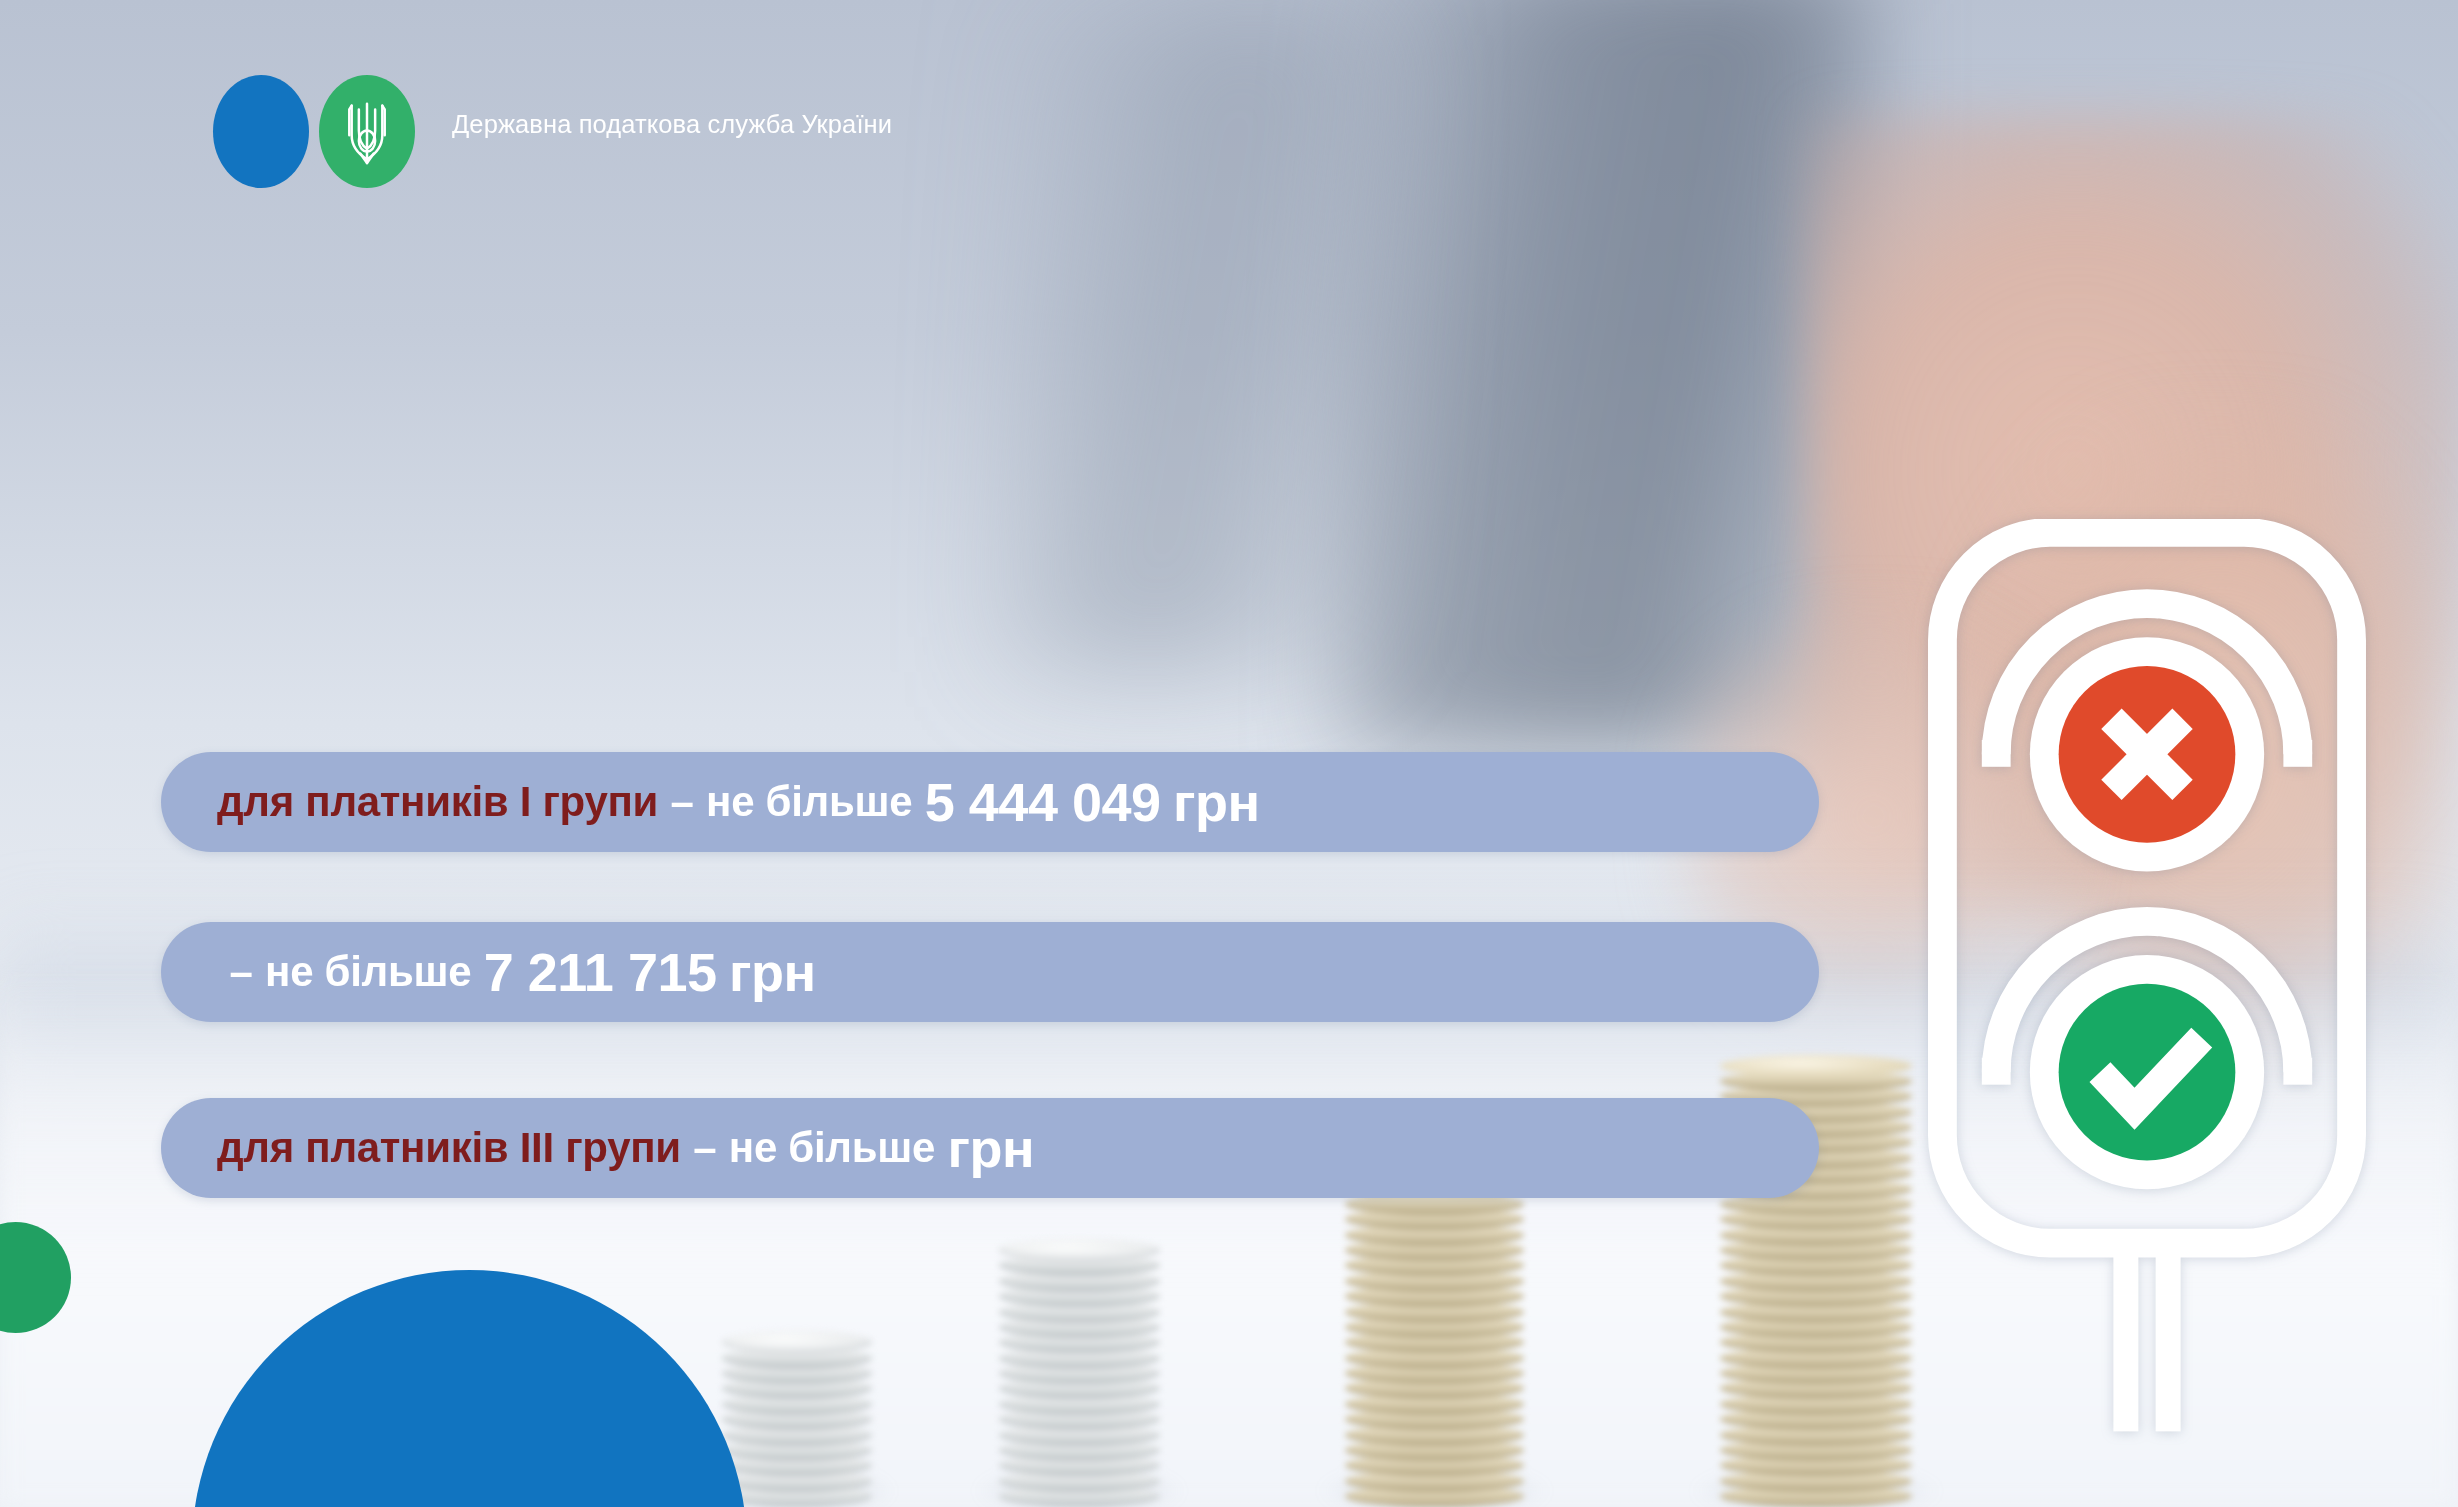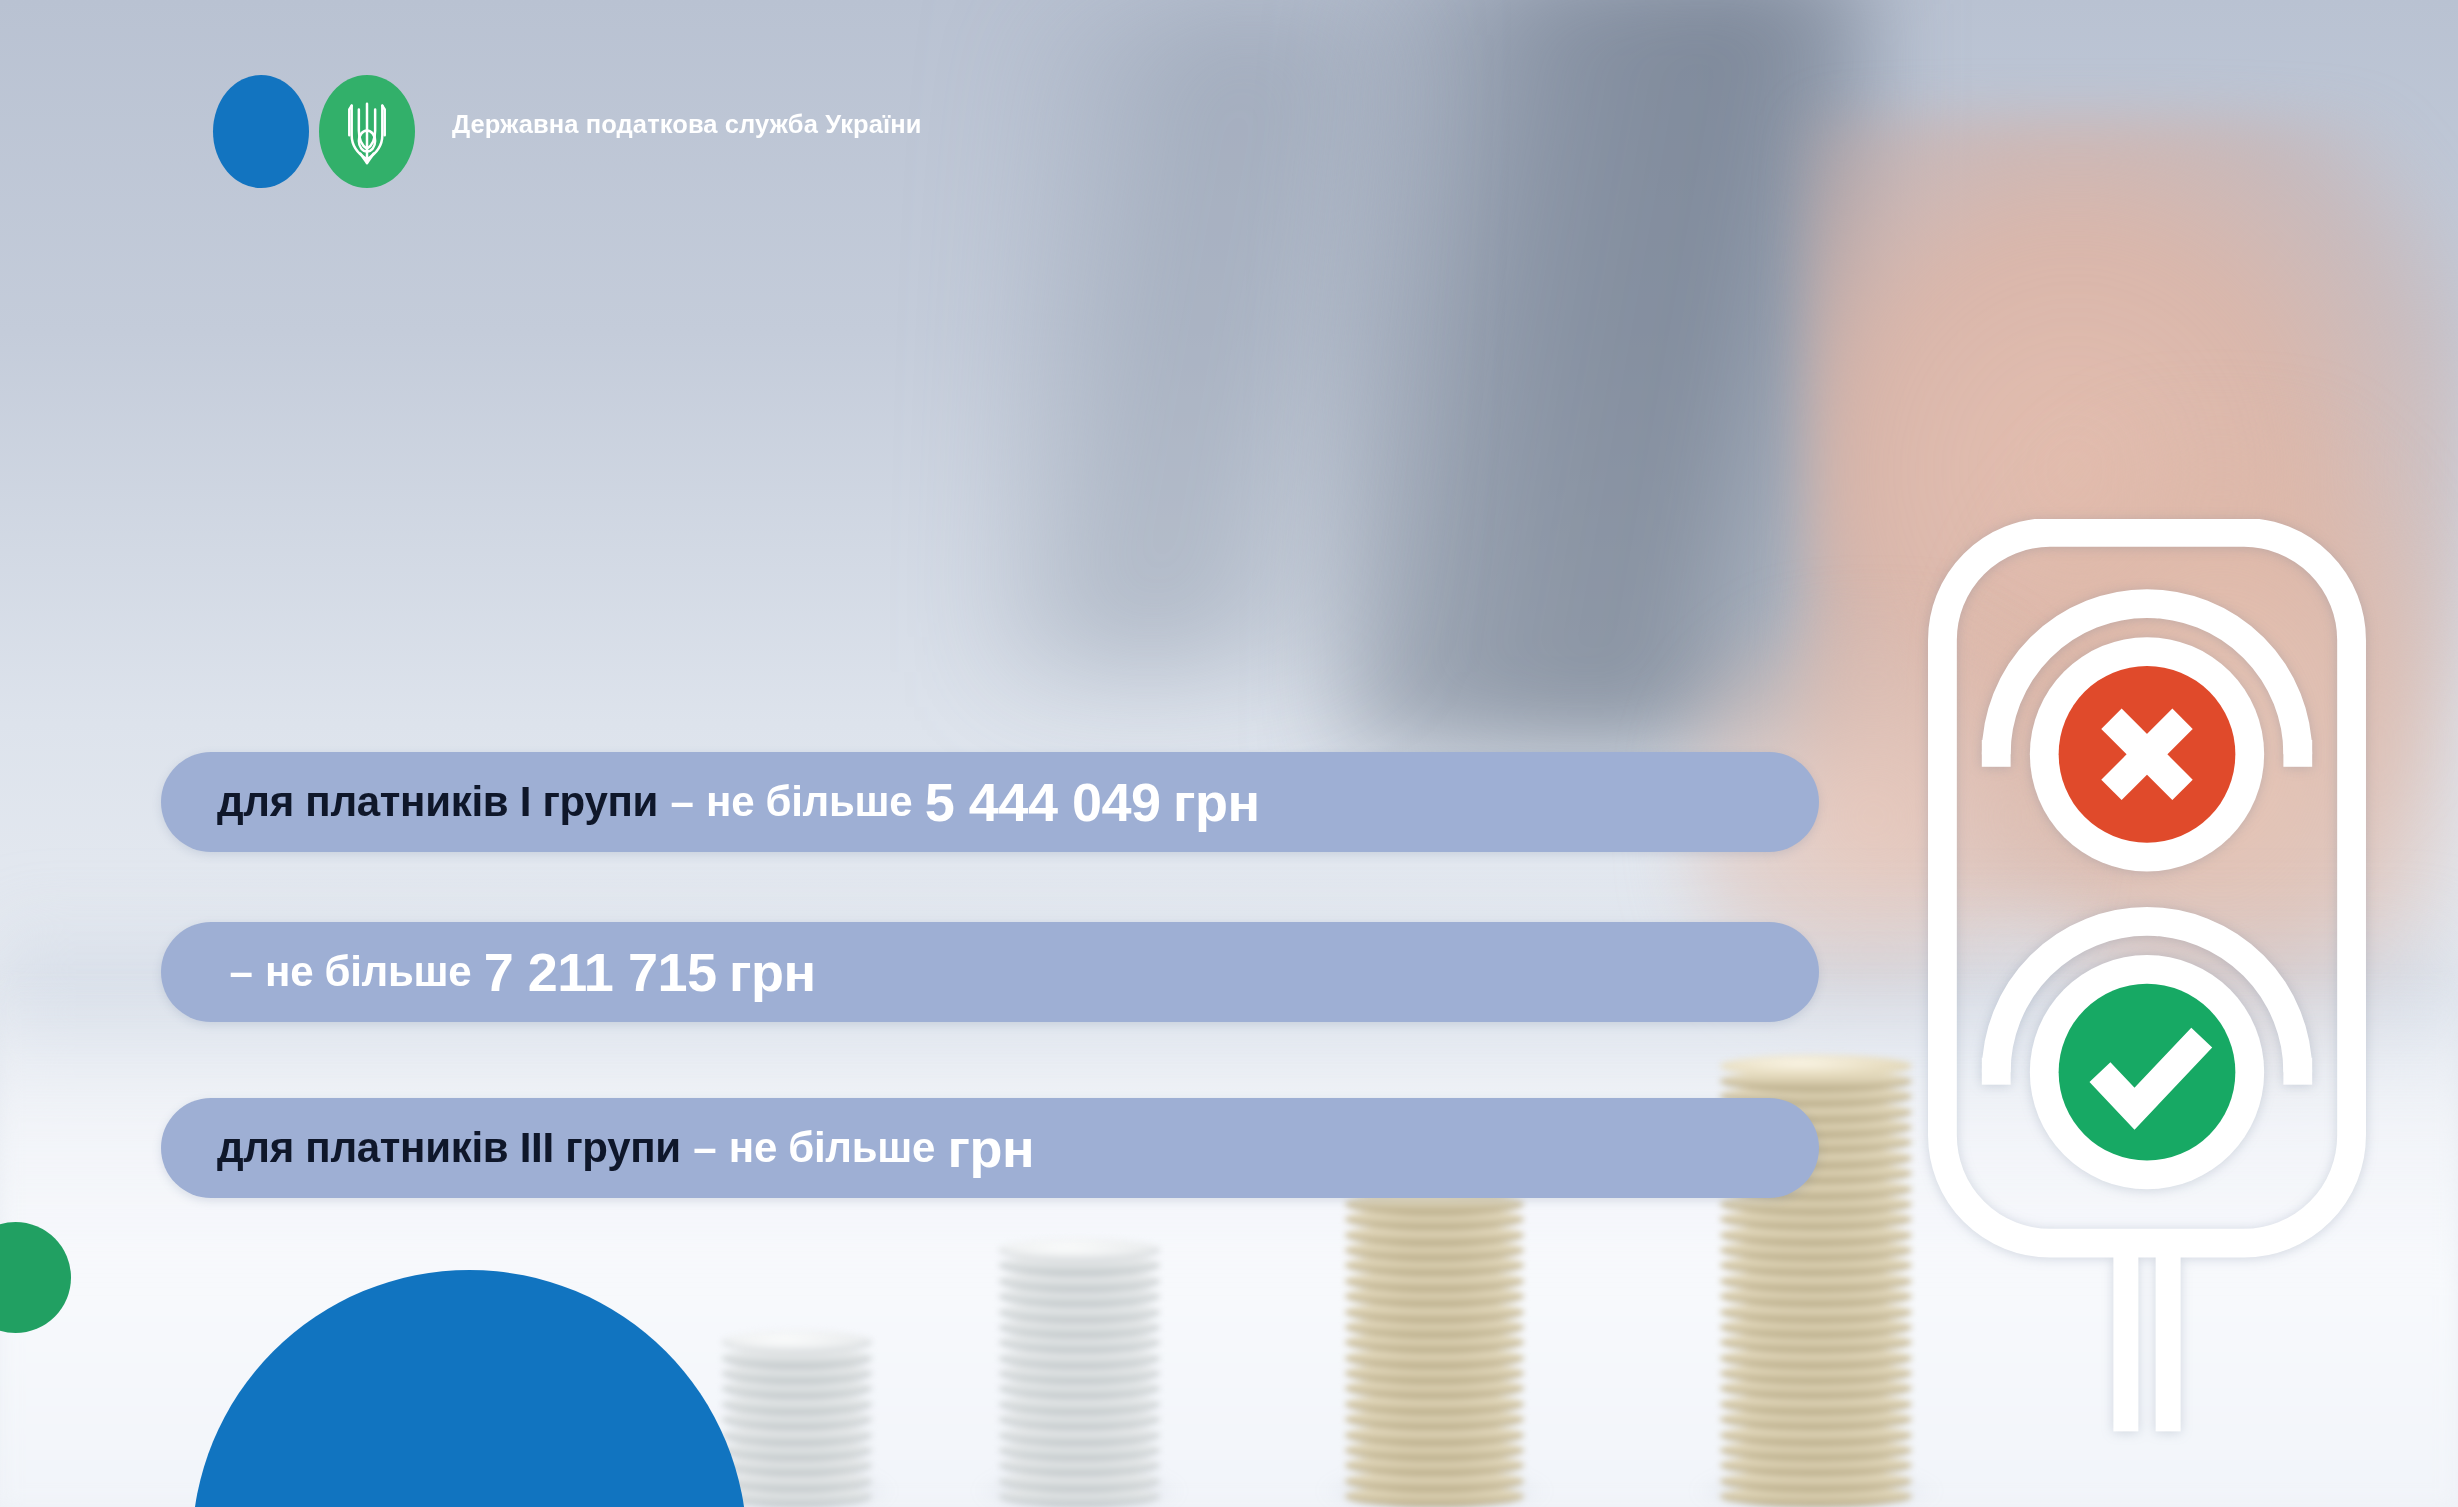--- a/index.html
+++ b/index.html
@@ -99,21 +99,21 @@
 
   
   .logo{position:absolute;left:213px;top:75px;display:flex;align-items:center;gap:0;}
   .logo-marks{position:relative;width:202px;height:113px;flex:0 0 auto;}
   .circle{position:absolute;top:0;width:96px;height:113px;border-radius:50%;}
   .circle.blue{left:0;background:#1274c0;}
   .circle.green{left:106px;background:#32b06a;}
   .tryzub{position:absolute;left:106px;top:0;width:96px;height:113px;}
   .logo-text{margin-left:37px;color:#ffffff;}
   .logo-line1{
-    font-size:25.5px;font-weight:bold;letter-spacing:0.1px;line-height:1;
+    font-size:25.5px;font-weight:normal;letter-spacing:0.1px;line-height:1;
     white-space:nowrap;margin-bottom:14.4px;
   }
   .logo-line2{
     font-size:24.5px;font-weight:bold;line-height:1.2;white-space:pre-line;
   }
 
   
   .headline{
     position:absolute;left:209px;top:338px;width:1691px;
     font-size:75px;font-weight:bold;line-height:1.14;
@@ -129,21 +129,21 @@
   
   .pill{
     position:absolute;left:161px;height:100px;
     background:#9eafd4;border-radius:58px;
     display:flex;align-items:center;
     padding:0 50px 0 56px;
     box-shadow:0 2.9px 9.6px rgba(90,110,150,.18);
     box-sizing:border-box;
   }
   .pill .grp{
-    color:#0f172a;font-weight:bold;font-size:42px;white-space:nowrap;
+    color:#7f1d1d;font-weight:bold;font-size:42px;white-space:nowrap;
     letter-spacing:-0.3px;
   }
   .pill .rest{
     color:#ffffff;font-weight:bold;font-size:42px;white-space:nowrap;
     margin-left:12.5px;letter-spacing:-0.3px;
   }
   .pill .amount{font-size:54px;letter-spacing:-0.5px;}
   #pill-1{top:752px;width:1658px;}
   #pill-2{top:922px;width:1658px;}
   #pill-3{top:1098px;width:1658px;text-align:center;}

